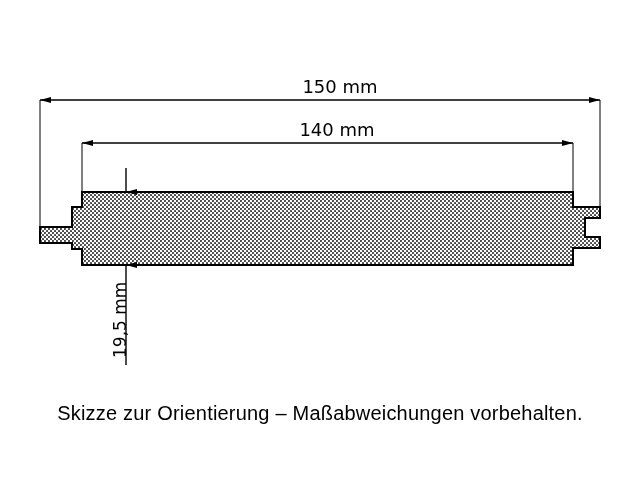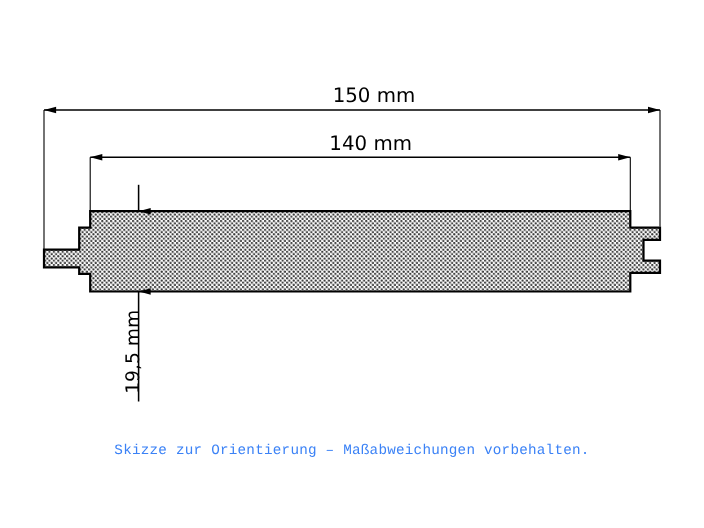--- a/index.html
+++ b/index.html
@@ -23,24 +23,24 @@
     position: absolute;
     left: 0;
     top: 0;
   }
   .caption {
     position: absolute;
     left: 0;
     top: 402px;
     width: 640px;
     text-align: center;
-    font-family: Liberation Mono, monospace;
-    font-size: 13px;
+    font-family: Liberation Sans, sans-serif;
+    font-size: 20px;
     letter-spacing: 0.2px;
-    color: #3b82f6;
+    color: #000000;
     white-space: nowrap;
   }
   text {
     font-family: "DejaVu Sans", sans-serif;
     fill: #000000;
   }
   .dim-label {
     font-size: 18px;
   }
   .dim-label-v {

